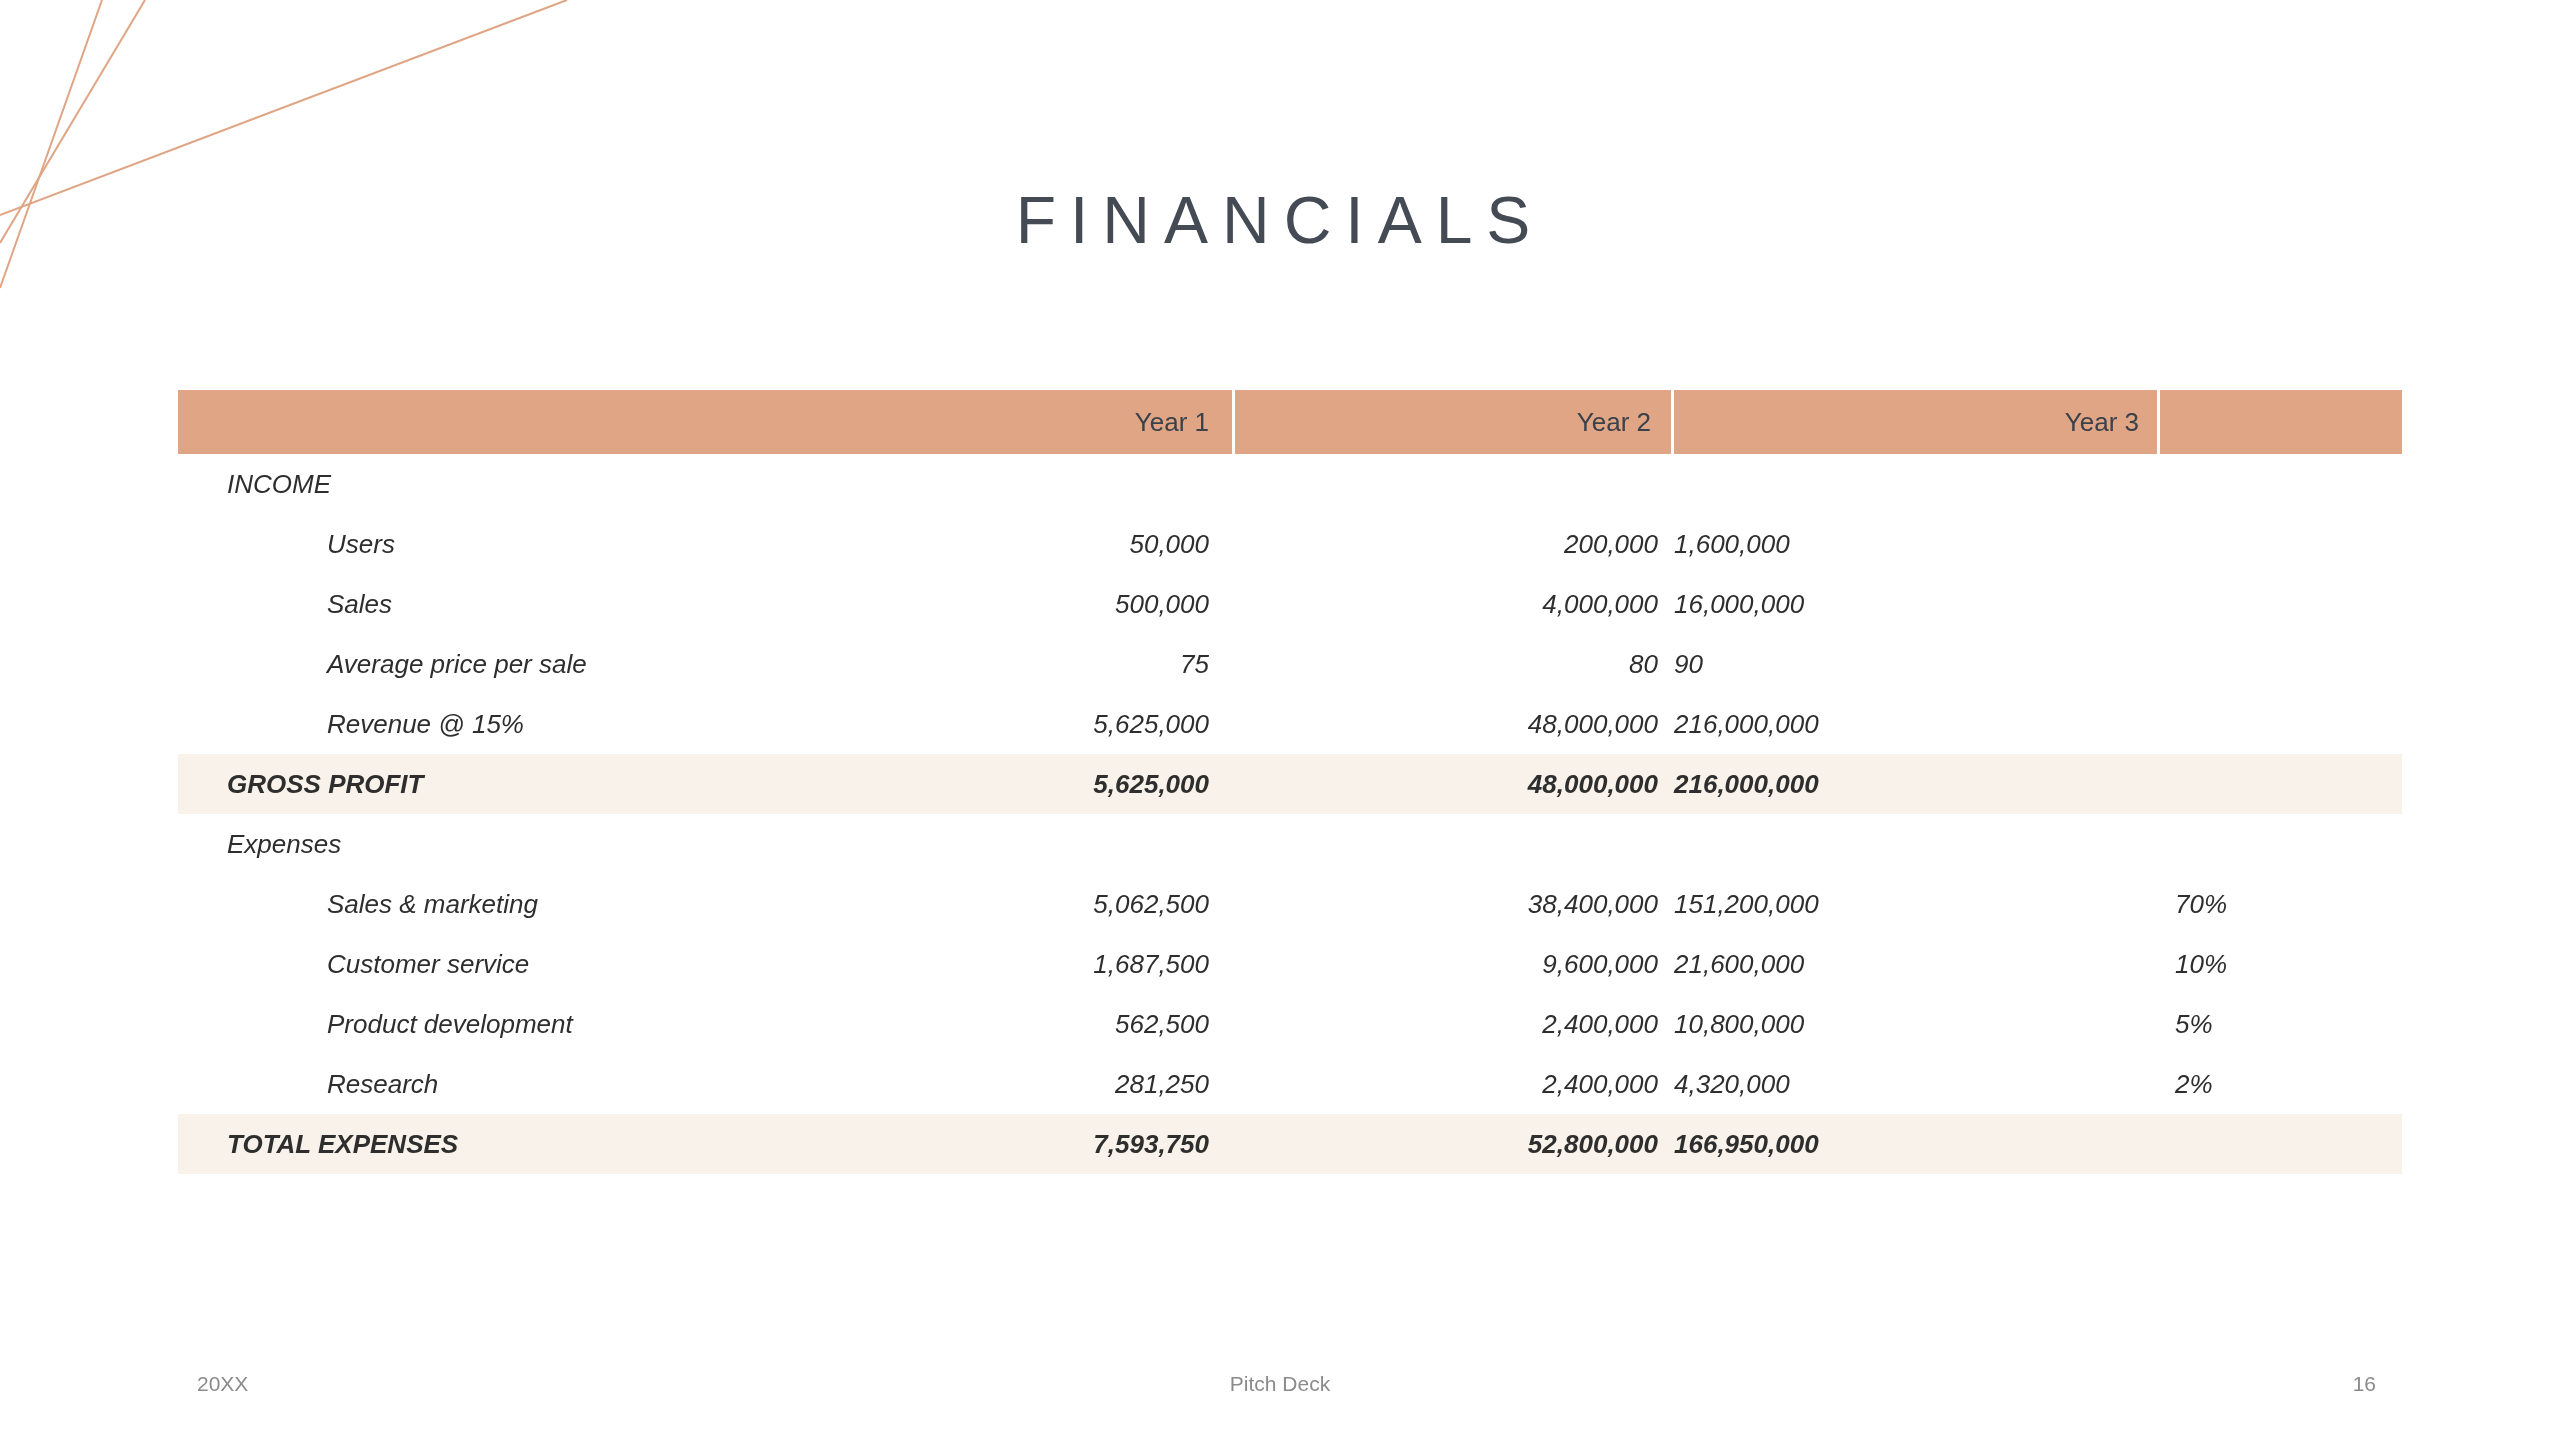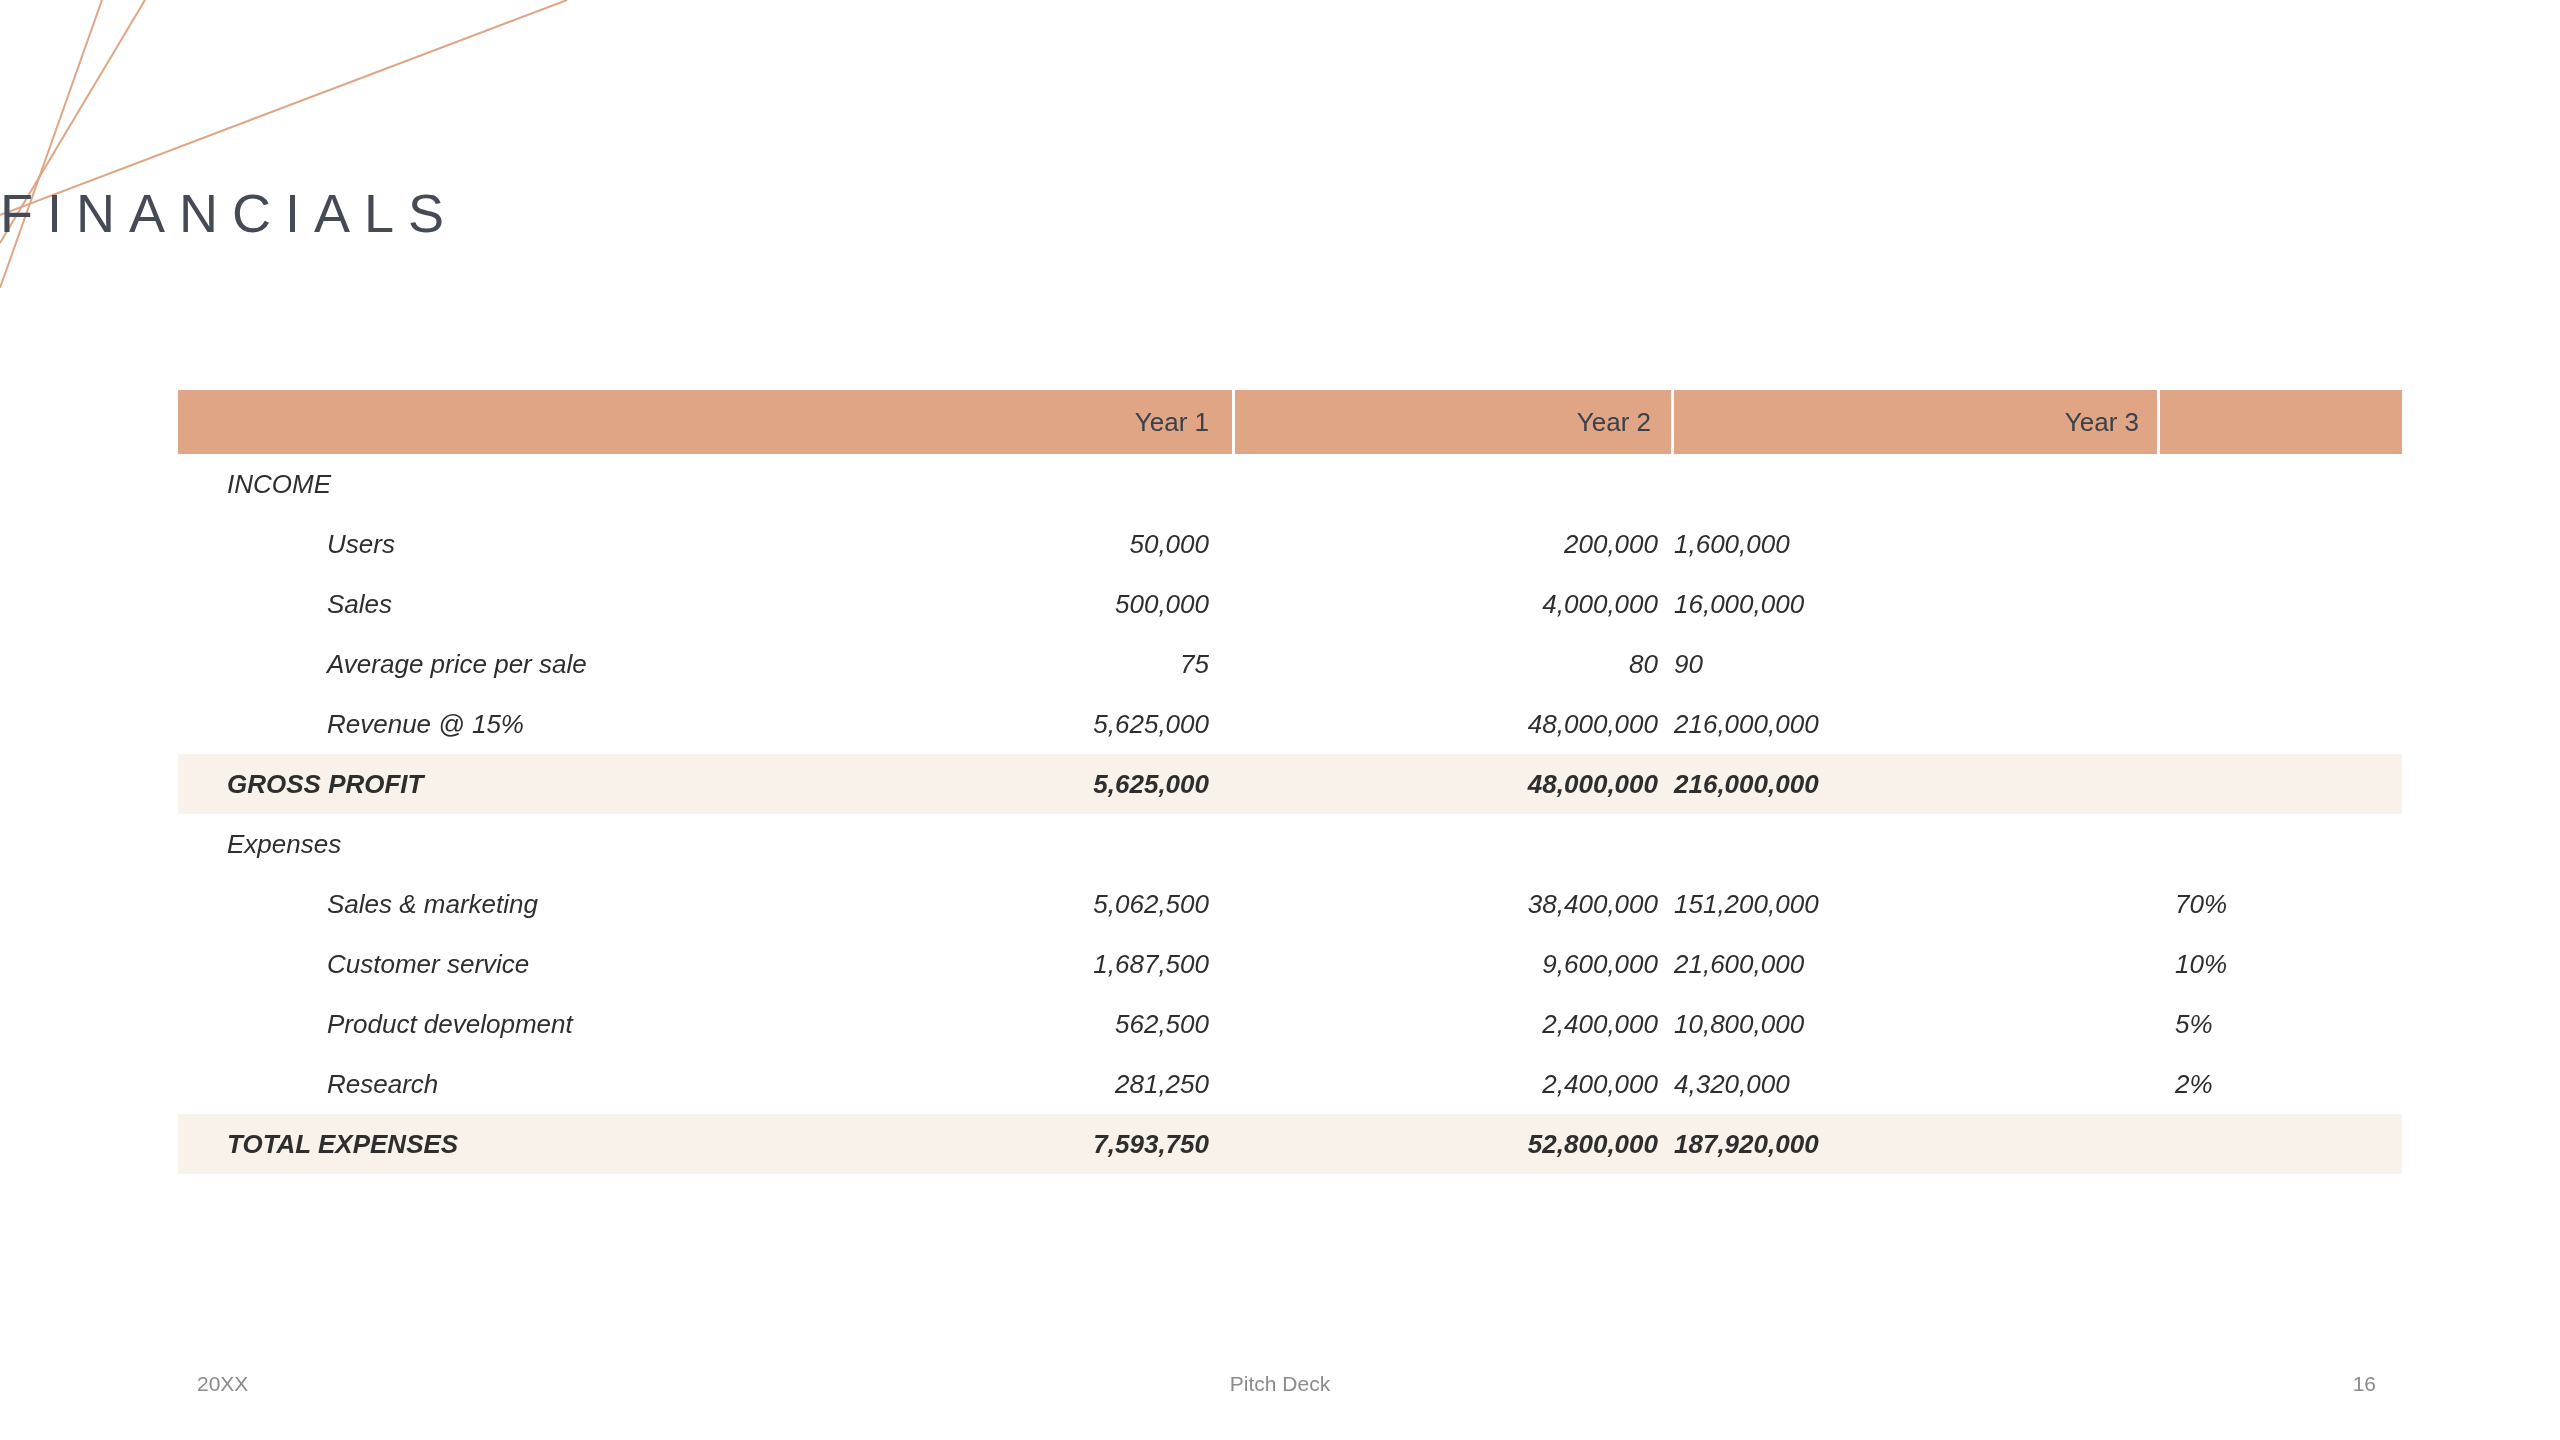--- a/index.html
+++ b/index.html
@@ -30,22 +30,22 @@
   .deco line {
     stroke: var(--accent, #DFA584);
     stroke-width: 2;
   }
   
   .title {
     position: absolute;
     top: 182px;
     left: 0;
     width: 100%;
-    text-align: left;
-    font-size: 54px;
+    text-align: center;
+    font-size: 66px;
     font-weight: 400;
     letter-spacing: 14px;
     color: #444b55;
   }
   
   .table {
     position: absolute;
     left: 178px;
     top: 390px;
     width: 2224px;
@@ -234,21 +234,21 @@
           <div class="c2">2,400,000</div>
           <div class="c3">4,320,000</div>
           <div class="c4">2%</div>
         </div>
         <div class="row total">
           <div class="c1">
             <span class="label">TOTAL EXPENSES</span>
             <span class="val v1">7,593,750</span>
           </div>
           <div class="c2">52,800,000</div>
-          <div class="c3">187,920,000</div>
+          <div class="c3">166,950,000</div>
           <div class="c4"></div>
         </div>
       </div>
   </div>
 
   <div class="footer">
     <span class="f-left">20XX</span>
     <span class="f-center">Pitch Deck</span>
     <span class="f-right">16</span>
   </div>

